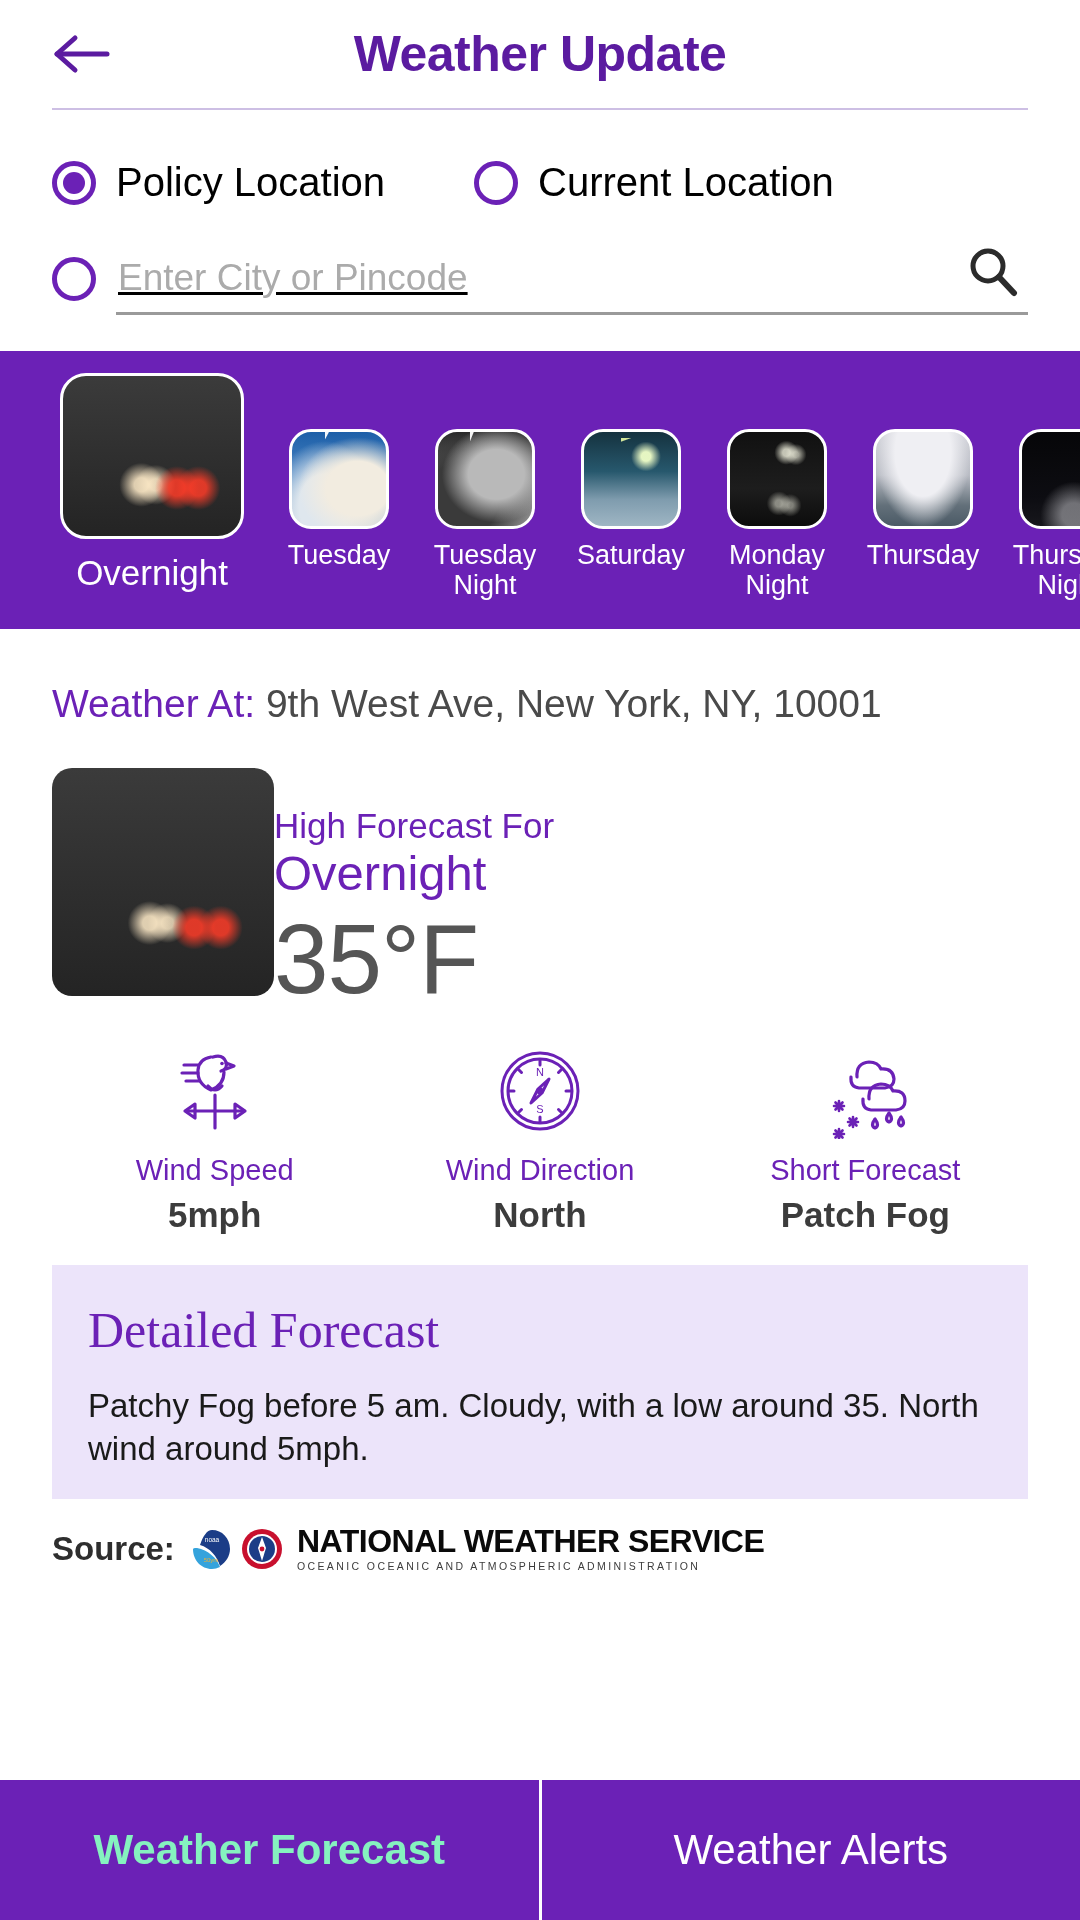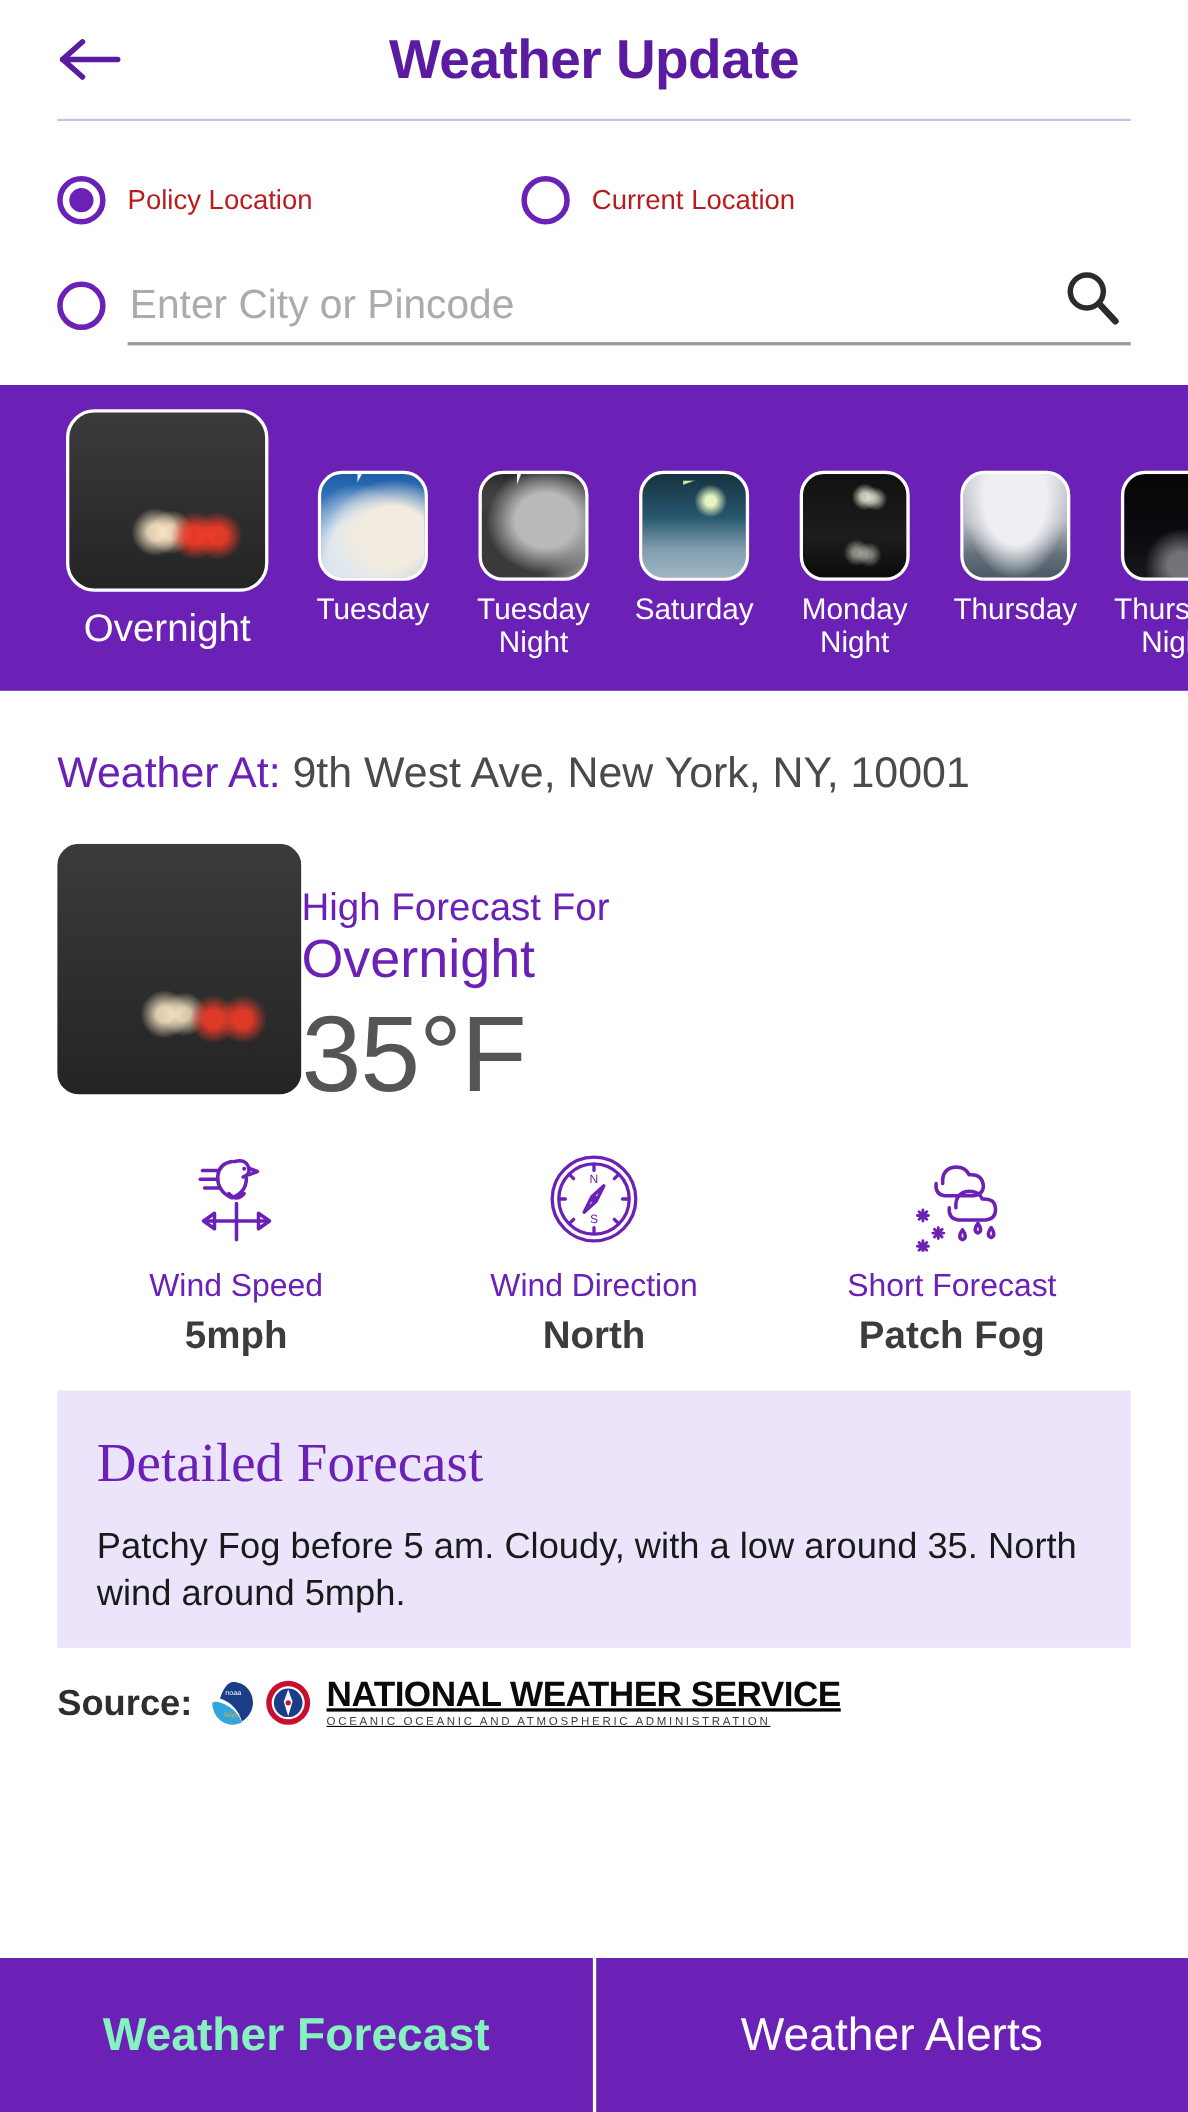--- a/index.html
+++ b/index.html
@@ -37,33 +37,34 @@
   .opt-item.first { width: 422px; }
   .radio {
     width: 44px; height: 44px; border-radius: 50%;
     border: 5px solid #6b21b6; flex: 0 0 auto;
     display: flex; align-items: center; justify-content: center;
     background: #fff;
   }
   .radio .dot { width: 22px; height: 22px; border-radius: 50%; background: #6b21b6; display: none; }
   .radio.checked .dot { display: block; }
   .opt-label {
-    margin-left: 20px; font-size: 25px; color: #b91c1c;
+    margin-left: 20px; font-size: 40px; color: #000000;
     white-space: nowrap;
     text-align: right;
   }
 
   
   .search-row {
     margin-top: 38px; display: flex; align-items: center;
   }
   .search-field {
     flex: 1; margin-left: 20px; position: relative;
     display: flex; align-items: center; height: 72px;
     border-bottom: 3px solid #9a9a9a;
+    text-decoration: underline;
   }
   .search-input {
     border: none; outline: none; background: transparent;
     font-family: "Liberation Sans", sans-serif;
     font-size: 37px; color: #333; width: 100%;
     padding: 0 70px 0 2px;
   }
   .search-input::placeholder { color: #ababab; }
   .search-icon-btn {
     position: absolute; right: 0; bottom: 6px;
@@ -180,21 +181,21 @@
   .detail-body {
     margin-top: 26px; font-size: 33px; color: #1a1a1a; line-height: 1.3;
   }
 
   
   .source {
     margin: 26px 52px 0 52px; display: flex; align-items: center; flex: 0 0 auto;
   }
   .source-lbl { font-size: 33px; font-weight: bold; color: #2e2e2e; }
   .logos { display: flex; align-items: center; margin-left: 14px; }
-  .nws-text { margin-left: 12px; text-decoration: underline; }
+  .nws-text { margin-left: 12px; }
   .nws-line1 {
     font-size: 32px; font-weight: bold; color: #0a0a0a; letter-spacing: -0.5px; line-height: 1;
   }
   .nws-line2 {
     font-size: 10.5px; color: #3c3c3c; letter-spacing: 2.4px; margin-top: 4px; line-height: 1;
   }
 
   
   .tabs {
     position: absolute; left: 0; bottom: 0; width: 1080px; height: 140px;

